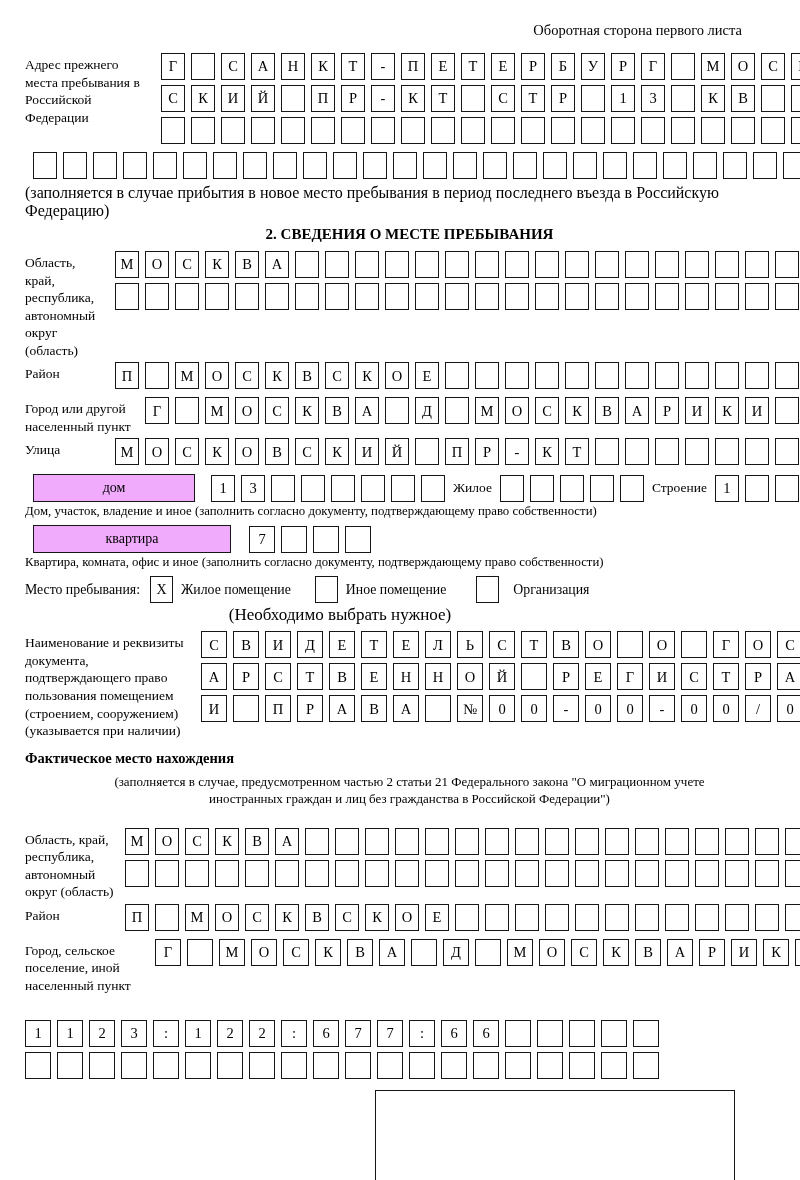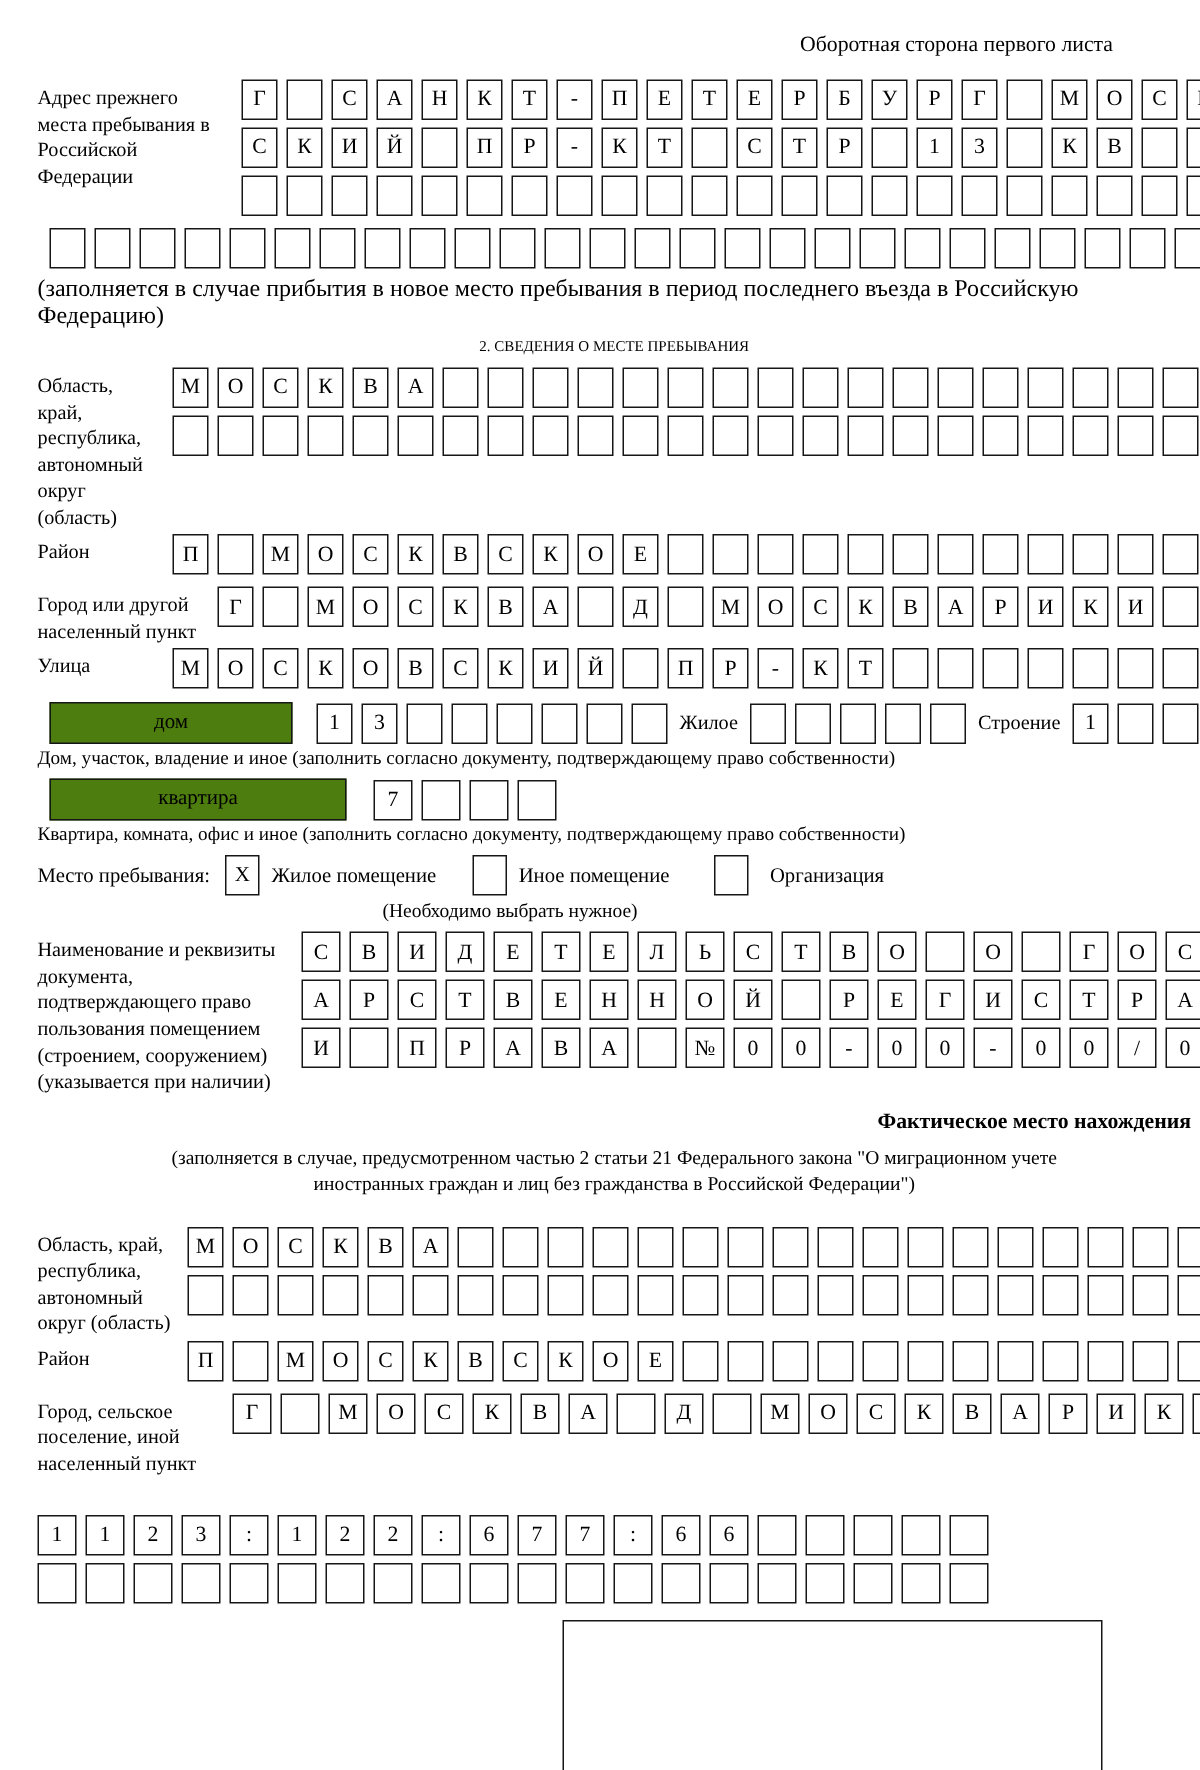--- a/index.html
+++ b/index.html
@@ -12,33 +12,33 @@
         display:inline-flex;align-items:center;justify-content:center;
         font-size:14.5px;line-height:1;}
   .cells{display:flex;gap:6px;margin-bottom:5px;}
   .cells.lg .cell{width:24px;}
 
   .frow{display:flex;align-items:flex-start;margin-bottom:3px;}
   .flabel{flex:none;font-size:13.5px;line-height:1.3;padding-top:3px;padding-right:8px;}
   .stack{display:flex;flex-direction:column;}
 
   .center-note{text-align:left;font-size:16px;margin:2px 0 6px 0;}
-  .section-title{text-align:center;font-weight:normal;font-size:10px;margin:4px 0 8px 0;}
-  .sub-title{text-align:right;font-weight:bold;font-size:14.5px;margin:10px 0 6px 0;}
+  .section-title{text-align:center;font-weight:bold;font-size:15px;margin:4px 0 8px 0;}
+  .sub-title{text-align:left;font-weight:bold;font-size:14.5px;margin:10px 0 6px 0;}
 
   .named-box{border:1.6px solid #161616;height:26px;display:flex;align-items:center;
-             justify-content:center;font-size:14px;flex:none;background:#4d7c0f;}
+             justify-content:center;font-size:14px;flex:none;background:#f0abfc;}
   .inline-row{display:flex;align-items:center;margin:4px 0 2px 8px;}
   .inline-label{font-size:13.5px;padding:0 8px;}
   .caption{font-size:12.8px;margin:2px 0 6px 0;}
 
   .cbrow{display:flex;align-items:center;margin:4px 0 2px 0;font-size:13.8px;text-align:right;}
   .cb{width:21px;height:25px;border:1.6px solid #161616;flex:none;background:#fff;
       display:inline-flex;align-items:center;justify-content:center;font-size:14px;}
-  .cb-note{text-align:center;font-size:13px;width:330px;margin:0 0 6px 150px;}
+  .cb-note{text-align:center;font-size:17px;width:330px;margin:0 0 6px 150px;}
 
   .fact-intro{text-align:center;font-size:13px;max-width:640px;margin:0 auto 20px auto;line-height:1.35;}
 
   .stamp-wrap{width:475px;margin-left:auto;margin-right:2px;margin-top:6px;}
   .stamp-box{width:358px;height:174px;border:1.8px solid #161616;margin:0 auto;}
 </style>
 </head>
 <body>
 
 <div class="page">

